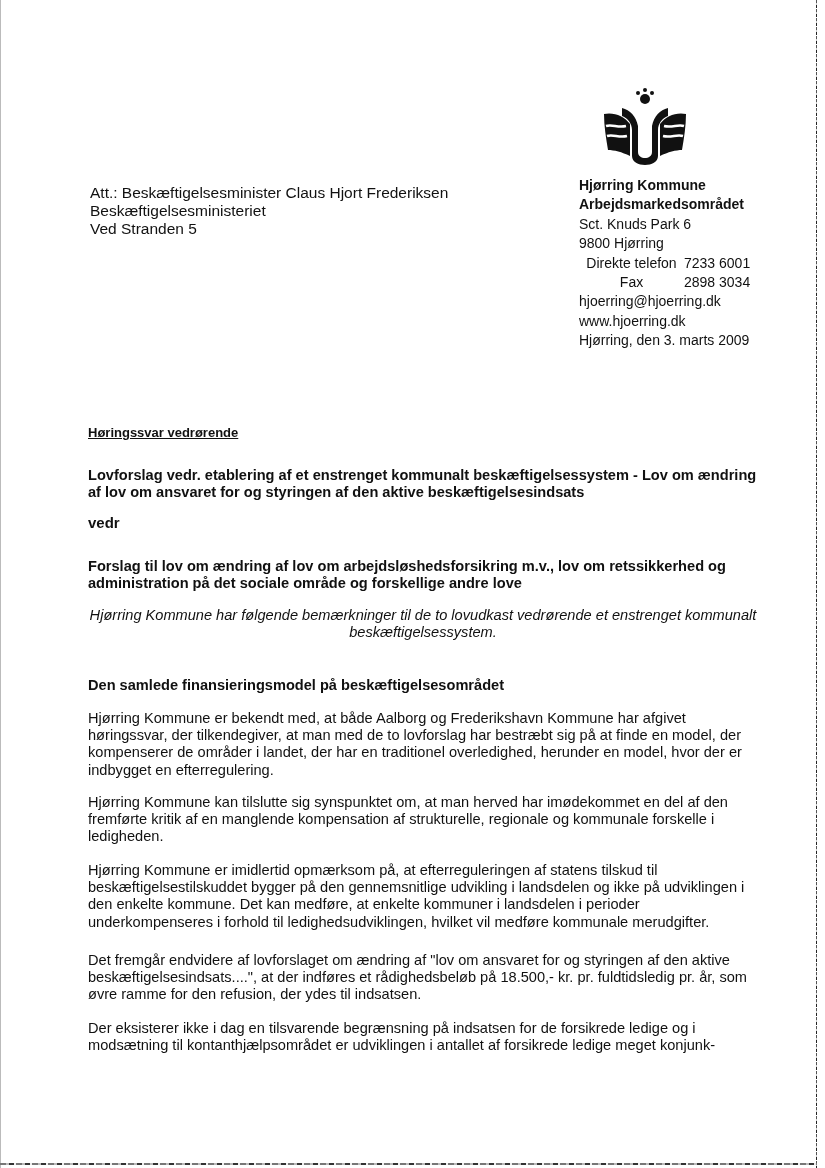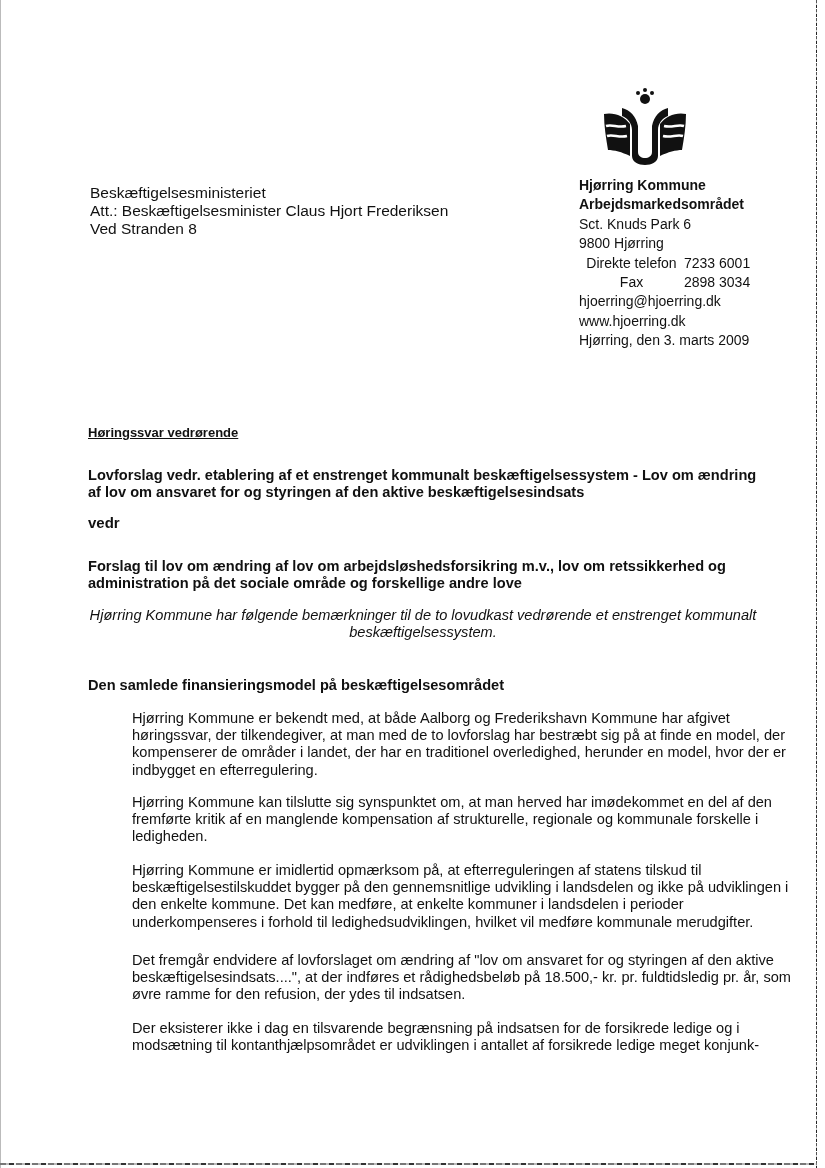--- a/index.html
+++ b/index.html
@@ -24,21 +24,21 @@
   .sender .row .lbl { width: 105px; }
 
   .content { position: absolute; left: 88px; width: 670px; }
   .heading-u { top: 425px; font-size: 13px; font-weight: bold; text-decoration: underline; }
   .bold-block { font-size: 14.6px; font-weight: bold; line-height: 17px; }
   .b1 { top: 467px; }
   .samt { top: 514px; font-size: 15px; font-weight: bold; }
   .b2 { top: 558px; }
   .italic-p { top: 607px; font-size: 14.6px; font-style: italic; line-height: 17px; text-align: center; }
   .section-h { top: 677px; font-size: 14.6px; font-weight: bold; }
-  .para { font-size: 14.6px; line-height: 17.2px; margin-left: 44px; }
+  .para { font-size: 14.6px; line-height: 17.2px; }
   .p1 { top: 710px; }
   .p2 { top: 794px; }
   .p3 { top: 862px; }
   .p4 { top: 952px; }
   .p5 { top: 1020px; }
 </style>
 </head>
 <body>
 
 <div class="scan-left"></div>
@@ -64,23 +64,23 @@
     <path d="M6 40 C12 38 18 42 26 40" stroke="#fff" stroke-width="2.5" fill="none"></path>
     <path d="M7 50 C13 48 19 52 27 50" stroke="#fff" stroke-width="2.5" fill="none"></path>
 
     <path d="M86 28 C76 26 66 30 60 38 L60 70 C68 66 76 64 82 64 C84 52 86 40 86 28 Z" fill="#111"></path>
     <path d="M84 40 C78 38 72 42 64 40" stroke="#fff" stroke-width="2.5" fill="none"></path>
     <path d="M83 50 C77 48 71 52 63 50" stroke="#fff" stroke-width="2.5" fill="none"></path>
   </svg>
 </div>
 
 <div class="recipient">
+  <div>Att.: Beskæftigelsesminister Claus Hjort Frederiksen</div>
   <div>Beskæftigelsesministeriet</div>
-  <div>Att.: Beskæftigelsesminister Claus Hjort Frederiksen</div>
-  <div>Ved Stranden 8</div>
+  <div>Ved Stranden 5</div>
 </div>
 
 <div class="sender">
   <div class="bold">Hjørring Kommune</div>
   <div class="bold">Arbejdsmarkedsområdet</div>
   <div>Sct. Knuds Park 6</div>
   <div>9800 Hjørring</div>
   <div class="row">
     <span class="lbl">Direkte telefon</span>
     <span>7233 6001</span>

